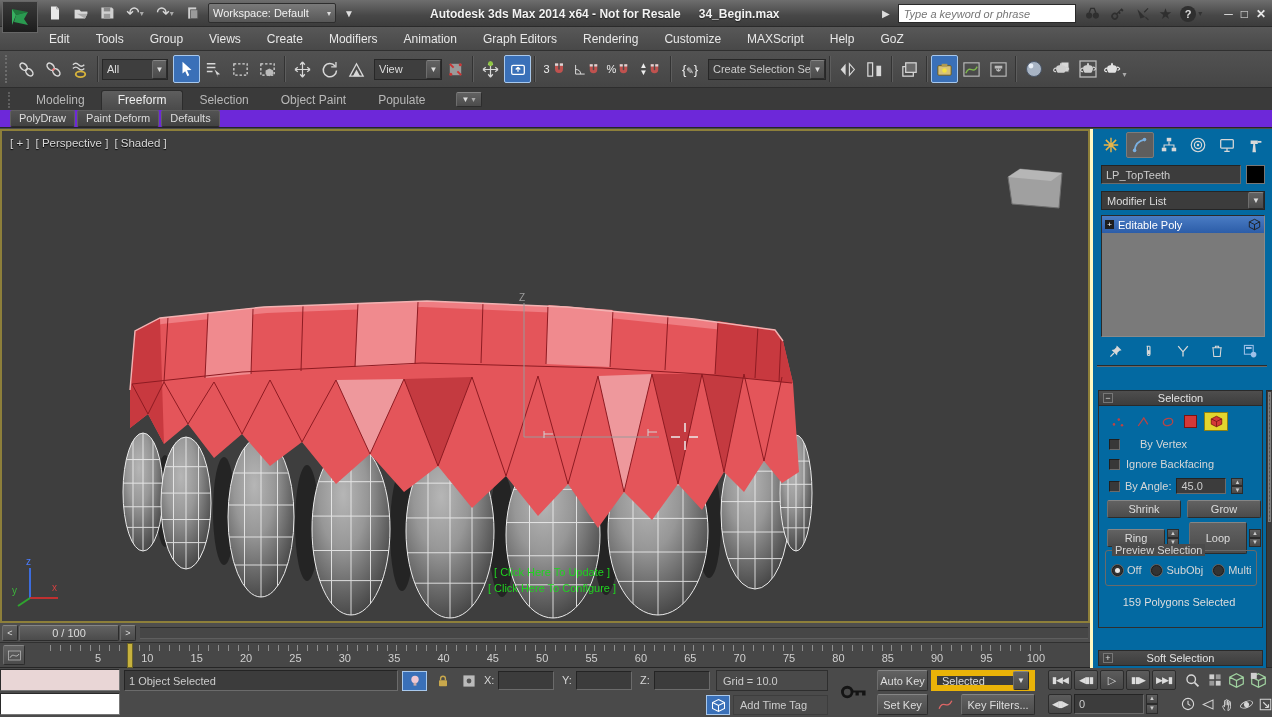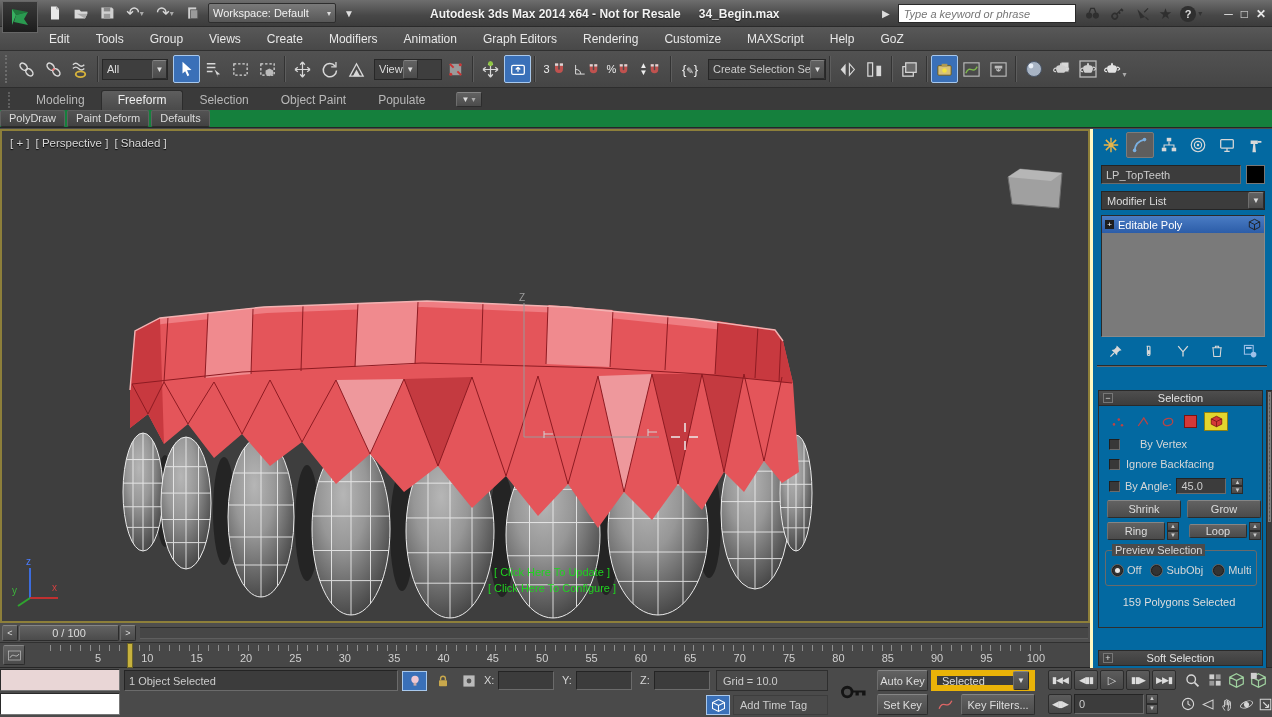--- a/index.html
+++ b/index.html
@@ -330,21 +330,21 @@
   <div class="tbtn">
       <svg class="ic" width="19" height="19" viewBox="0 0 20 20">
         <use href="#s-rotate"></use>
       </svg>
     </div>
   <div class="tbtn">
       <svg class="ic" width="19" height="19" viewBox="0 0 20 20">
         <use href="#s-scale"></use>
       </svg>
     </div>
-  <div class="row" style="width:68px;height:21px;background:#3e3e3e;border:1px solid #272727;padding-left:4px;margin-left:4px">
+  <div class="row" style="width:68px;height:21px;background:#3e3e3e;border:1px solid #272727;padding-left:4px;justify-content:space-between;margin-left:4px">
     <span style="font-size:11px;color:#ddd">View</span>
     <span class="btn3d" style="width:15px;height:19px;font-size:8px">▼</span>
   </div>
   <div class="tbtn">
       <svg class="ic" width="19" height="19" viewBox="0 0 20 20">
         <rect x="4" y="4" width="12" height="12" fill="#9a9a9a"></rect>
         <path d="M4 4 l4 4 M16 16 l-4 -4" stroke="#c33" stroke-width="2"></path>
         <circle cx="5" cy="15" r="1.6" fill="#c33"></circle>
         <circle cx="15" cy="5" r="1.6" fill="#c33"></circle>
       </svg>
@@ -468,21 +468,21 @@
   <span class="rtab">Modeling</span>
   <span class="rtab active">Freeform</span>
   <span class="rtab">Selection</span>
   <span class="rtab">Object Paint</span>
   <span class="rtab">Populate</span>
   <span class="btn3d" style="width:26px;height:15px;margin:0 0 3px 14px;font-size:8px;gap:2px">
       <span>▼</span>
       <span style="color:#aaa">▾</span>
     </span>
 </div>
-<div class="abs row" style="left:0;top:110px;width:1272px;height:18px;background:#15803d;border-bottom:1px solid #262626;">
+<div class="abs row" style="left:0;top:110px;width:1272px;height:18px;background:#6d28d9;border-bottom:1px solid #262626;padding-left:10px">
   <span class="subtab">PolyDraw</span>
 <span class="subtab">Paint Deform</span>
     <span class="subtab">Defaults</span>
   </div>
 
 <div class="abs" style="left:0;top:129px;width:1090px;height:494px;background:#3e3e3e;border:2px solid #8d7f3a;overflow:hidden">
   <svg id="scene" width="1086" height="490" viewBox="0 0 1086 490" preserveAspectRatio="none" style="position:absolute;left:0;top:0">
     <defs id="defs2">
       <radialGradient id="tg" cx="40%" cy="30%" r="78%">
         <stop offset="0%" stop-color="#b6b6b6"></stop>
@@ -806,21 +806,21 @@
     </div>
     <div class="abs row" style="left:8px;top:116px;gap:2px">
       <span class="btn3d" style="width:58px;height:18px">
           <span>Ring</span>
         </span>
       <span class="spin" style="height:18px">
           <i>▲</i>
           <i>▼</i>
         </span>
       <span style="width:6px"></span>
-      <span class="btn3d" style="width:58px;height:14px">
+      <span class="btn3d" style="width:58px;height:32px">
           <span>Loop</span>
         </span>
       <span class="spin" style="height:18px">
           <i>▲</i>
           <i>▼</i>
         </span>
     </div>
 
     <div class="abs" style="left:6px;top:144px;width:152px;height:36px;border:1px solid #6a6a6a;border-radius:3px">
       <span class="plabel" style="position:absolute;top:-7px;left:6px;background:#4b4b4b;padding:0 3px">Preview Selection</span>

